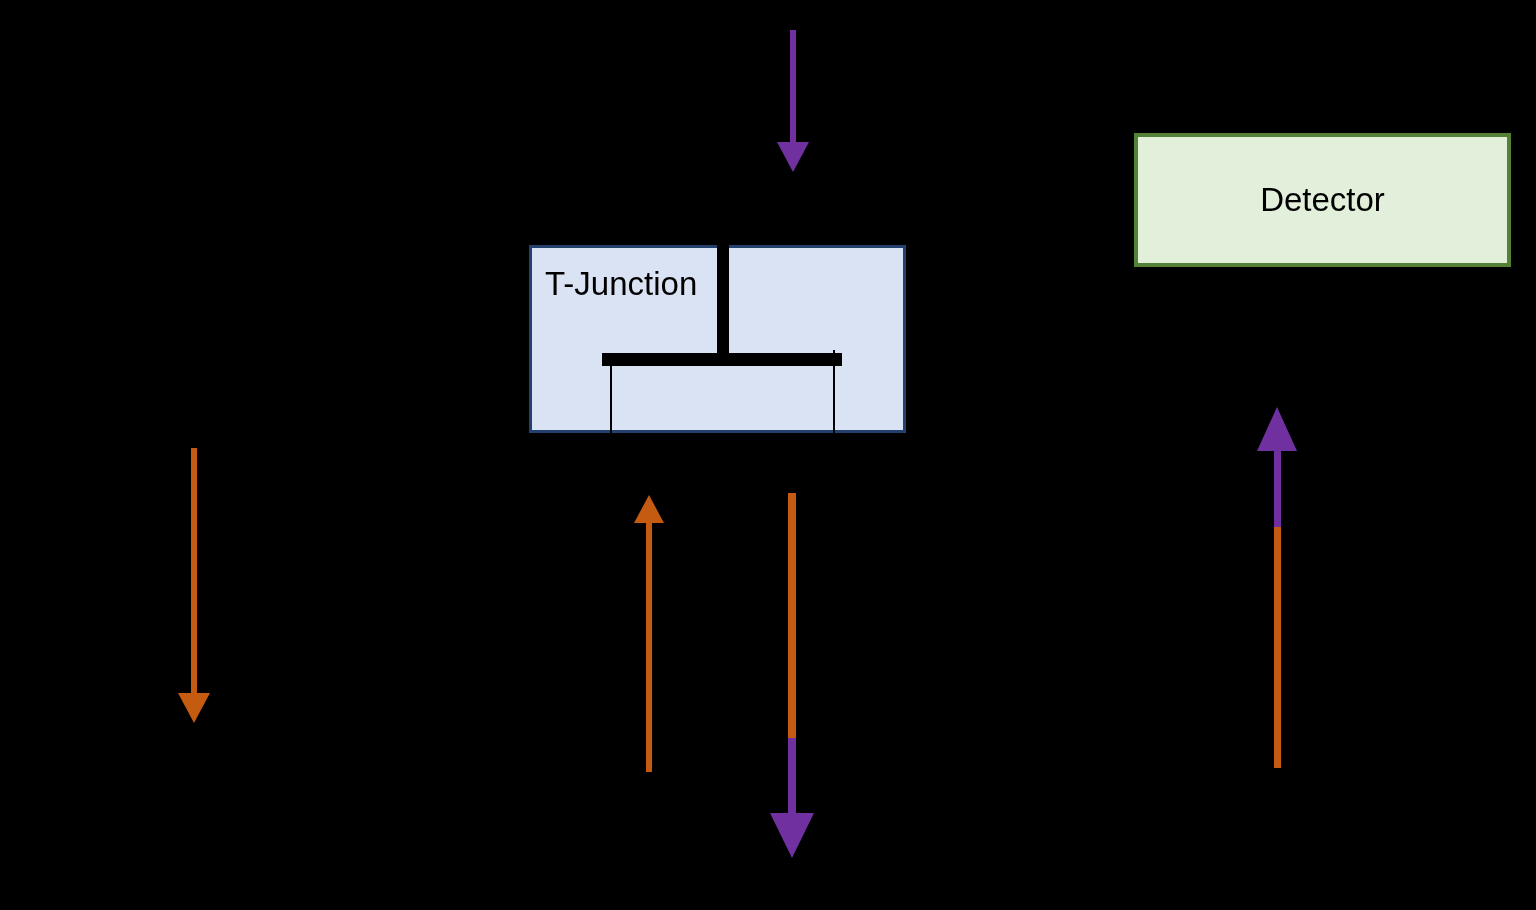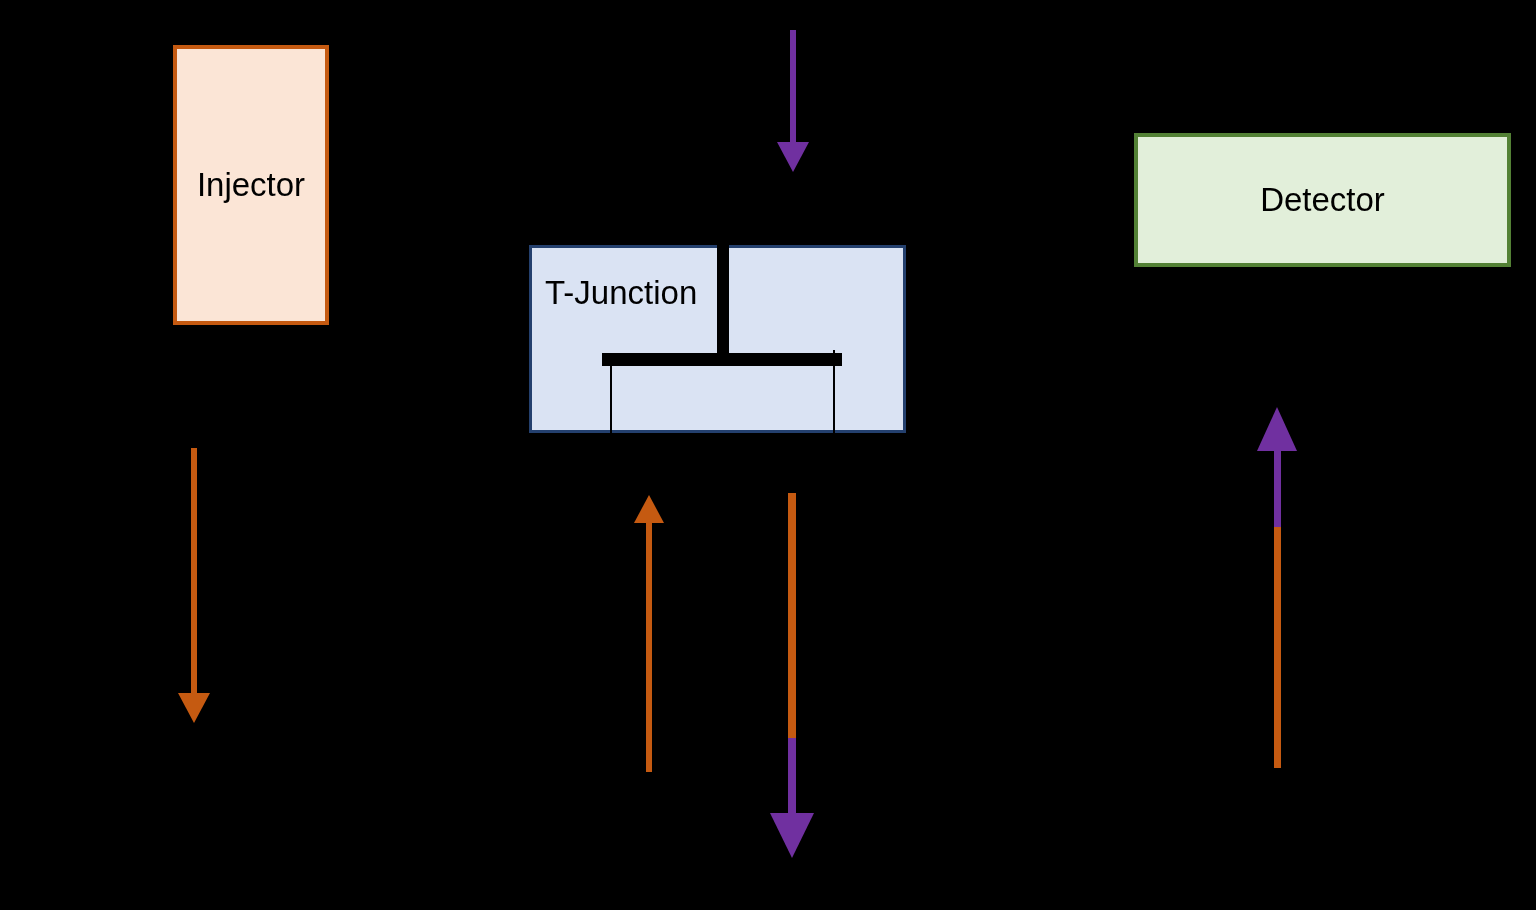--- a/index.html
+++ b/index.html
@@ -16,21 +16,21 @@
   }
   .node--injector{
     left:173px;top:45px;width:156px;height:280px;
     background:var(--injector-fill);border:4px solid var(--injector-border);
   }
   .node--junction{
     left:529px;top:245px;width:377px;height:188px;
     background:var(--junction-fill);border:3px solid var(--junction-border);
     align-items:flex-start;justify-content:flex-start;
   }
-  .node--junction .node__label{padding:26px 0 0 13px;}
+  .node--junction .node__label{padding:17px 0 0 13px;}
   .node--detector{
     left:1134px;top:133px;width:377px;height:134px;
     background:var(--detector-fill);border:4px solid var(--detector-border);
   }
   
   .chan{position:absolute;background:var(--channel);}
   .chan--vert{left:717px;top:243px;width:12px;height:112px;}
   .chan--horiz{left:602px;top:353px;width:240px;height:13px;}
   .chan--line-left{left:610px;top:366px;width:2px;height:70px;}
   .chan--line-right{left:833px;top:350px;width:2px;height:86px;}
@@ -55,23 +55,20 @@
 
   .a5-head{left:1257px;top:407px;border-left:20px solid transparent;border-right:20px solid transparent;border-bottom:44px solid var(--purple);}
   .a5-shaft-purple{left:1274px;top:451px;width:7px;height:76px;}
   .a5-shaft-orange{left:1274px;top:527px;width:7px;height:241px;}
 </style>
 </head>
 <body>
 
 <div class="canvas">
 
-  <div class="node node--injector">
-    <span class="node__label">Injector</span>
-  </div>
 
   <div class="node node--detector">
     <span class="node__label">Detector</span>
   </div>
 
   <div class="node node--junction">
     <span class="node__label">T-Junction</span>
   </div>
   <div class="chan chan--vert"></div>
   <div class="chan chan--horiz"></div>

